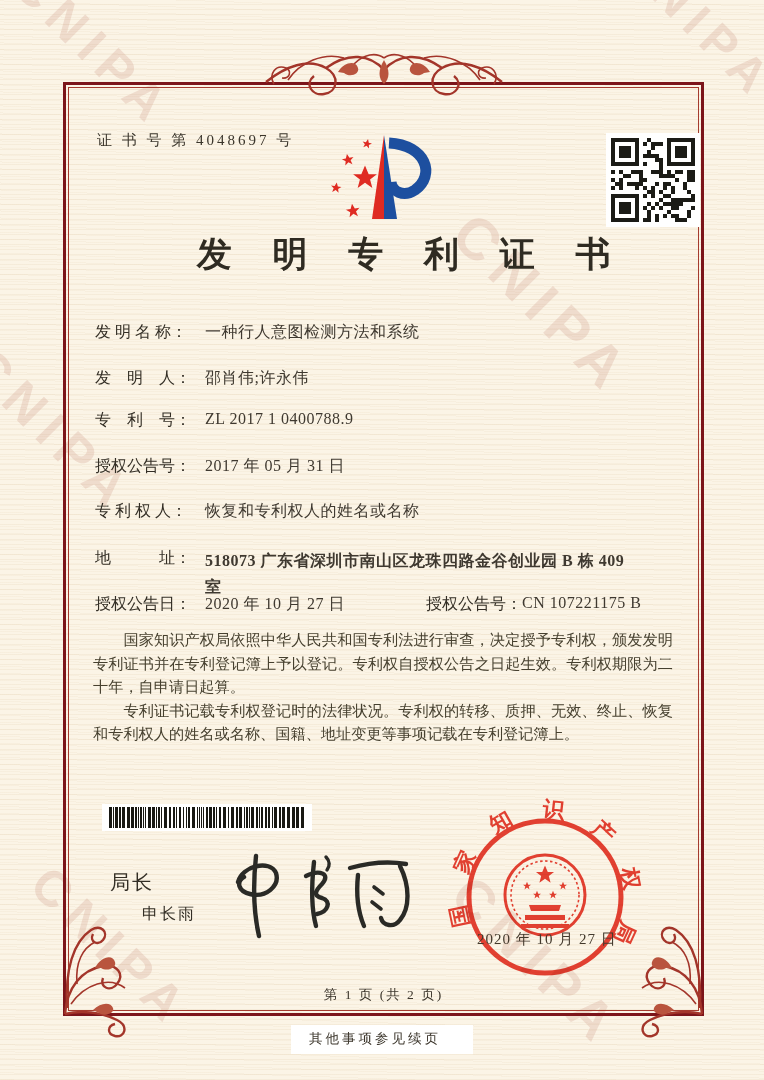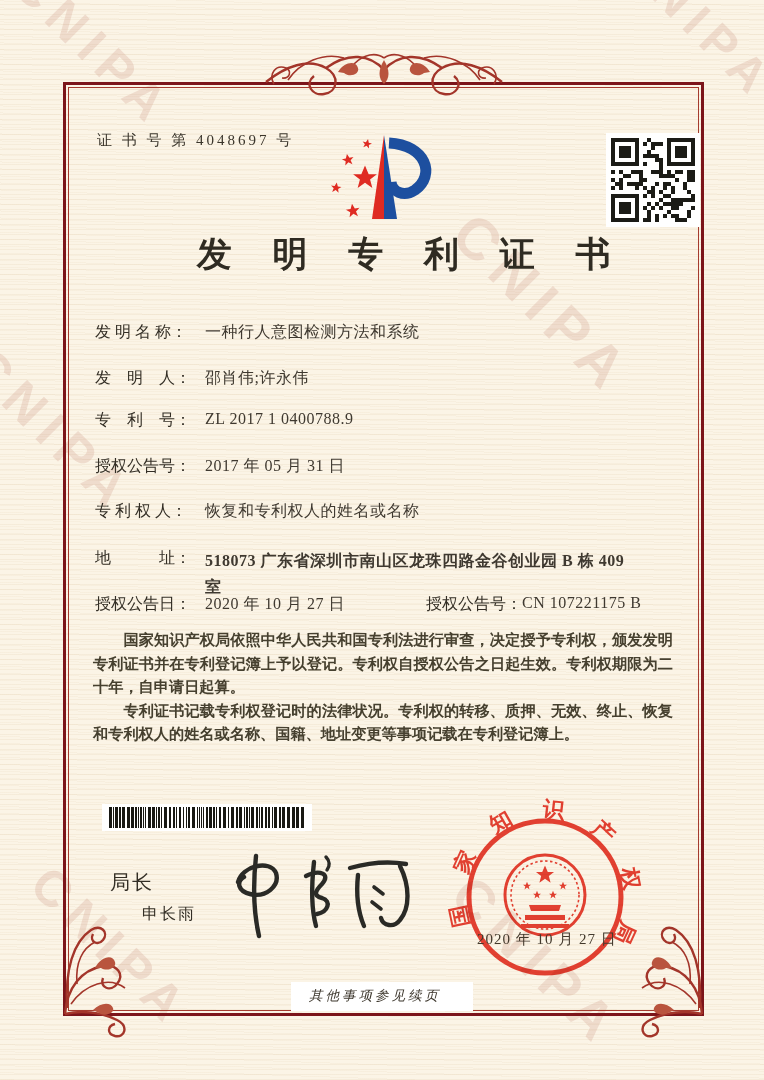--- a/index.html
+++ b/index.html
@@ -49,44 +49,44 @@
     text-align:center;font-size:35px;font-weight:600;
     letter-spacing:16px;text-indent:16px;color:#2f2b22;margin-left:20px;
   }
   .row{position:absolute;left:95px;z-index:4;font-size:16px;color:#3f3930;}
   .lab{display:inline-block;width:110px;vertical-align:top;color:#332e25;}
   .val{display:inline-block;vertical-align:top;letter-spacing:0.5px;}
   .val.addr{width:420px;line-height:26px;font-weight:bold;}
   .row2{position:absolute;z-index:4;font-size:16px;color:#3f3930;text-align:right;}
   .paras{
     position:absolute;left:93px;top:628px;width:580px;z-index:4;
-    font-size:15.2px;line-height:23.5px;color:#46402f;text-align:justify;font-weight:bold;
+    font-size:15.2px;line-height:23.5px;color:#46402f;text-align:justify;
   }
   .paras p{margin:0;text-indent:2em;}
   .barcode{
     position:absolute;left:102px;top:804px;z-index:4;
     background:#ffffff;padding:3px 7px;height:21px;line-height:0;white-space:nowrap;
   }
   .barcode span{display:inline-block;height:21px;background:#181813;vertical-align:top;}
   .signer-title{position:absolute;left:110px;top:869px;font-size:20px;color:#332e25;z-index:4;letter-spacing:2px;text-align:center;}
   .signer-name{position:absolute;left:110px;top:904px;font-size:16px;color:#332e25;z-index:4;letter-spacing:2px;margin-left:32px;}
   .signature{position:absolute;left:222px;top:846px;z-index:4;}
   .seal{position:absolute;left:435px;top:787px;z-index:5;mix-blend-mode:multiply;opacity:0.95;}
   .seal-date{
     position:absolute;left:477px;top:930px;z-index:6;
     font-size:15px;color:#43392c;letter-spacing:1px;white-space:nowrap;
   }
   .page-no{
     position:absolute;left:63px;width:641px;top:986px;z-index:4;
     text-align:center;font-size:13.5px;color:#3c362c;letter-spacing:2px;
   }
   .note{
-    position:absolute;left:50%;transform:translateX(-50%);top:982px;z-index:4;
+    position:absolute;left:50%;transform:translateX(-50%);top:1025px;z-index:4;
     background:#ffffff;padding:5px 32px 6px 18px;
-    font-size:13.5px;color:#3c362c;letter-spacing:3px;white-space:nowrap;font-style:italic;
+    font-size:13.5px;color:#3c362c;letter-spacing:3px;white-space:nowrap;
   }
 </style>
 </head>
 <body>
 
 <div class="page">
 
   <div class="wm" style="left:-8px;top:18px;font-size:50px;">CNIPA</div>
   <div class="wm" style="left:600px;top:-6px;font-size:48px;">CNIPA</div>
   <div class="wm" style="left:430px;top:270px;font-size:58px;">CNIPA</div>

